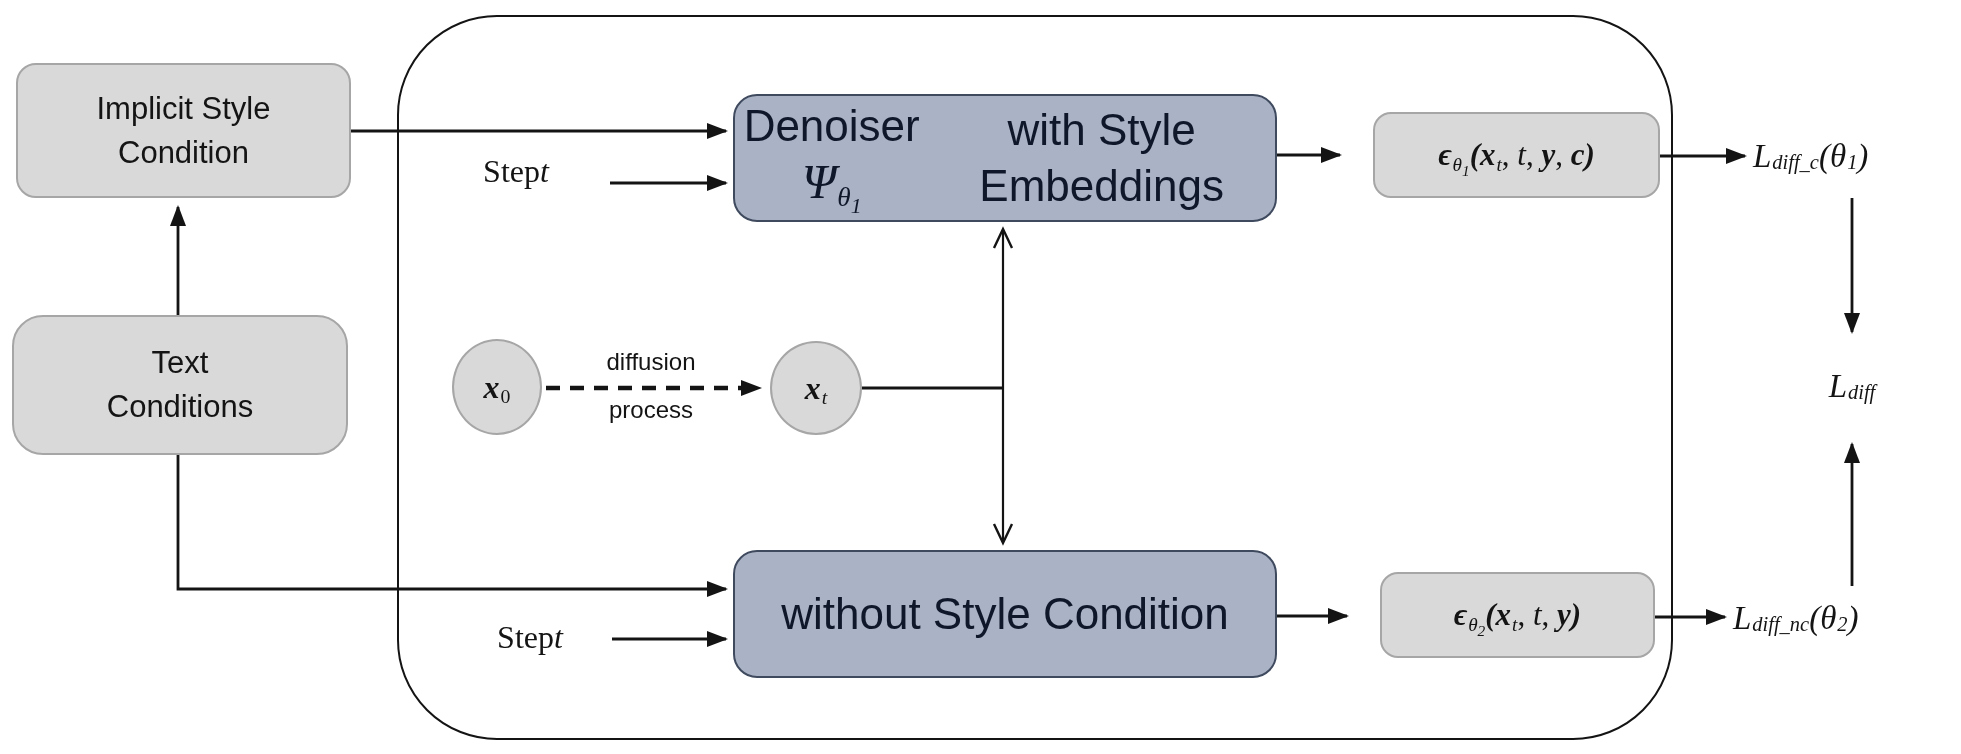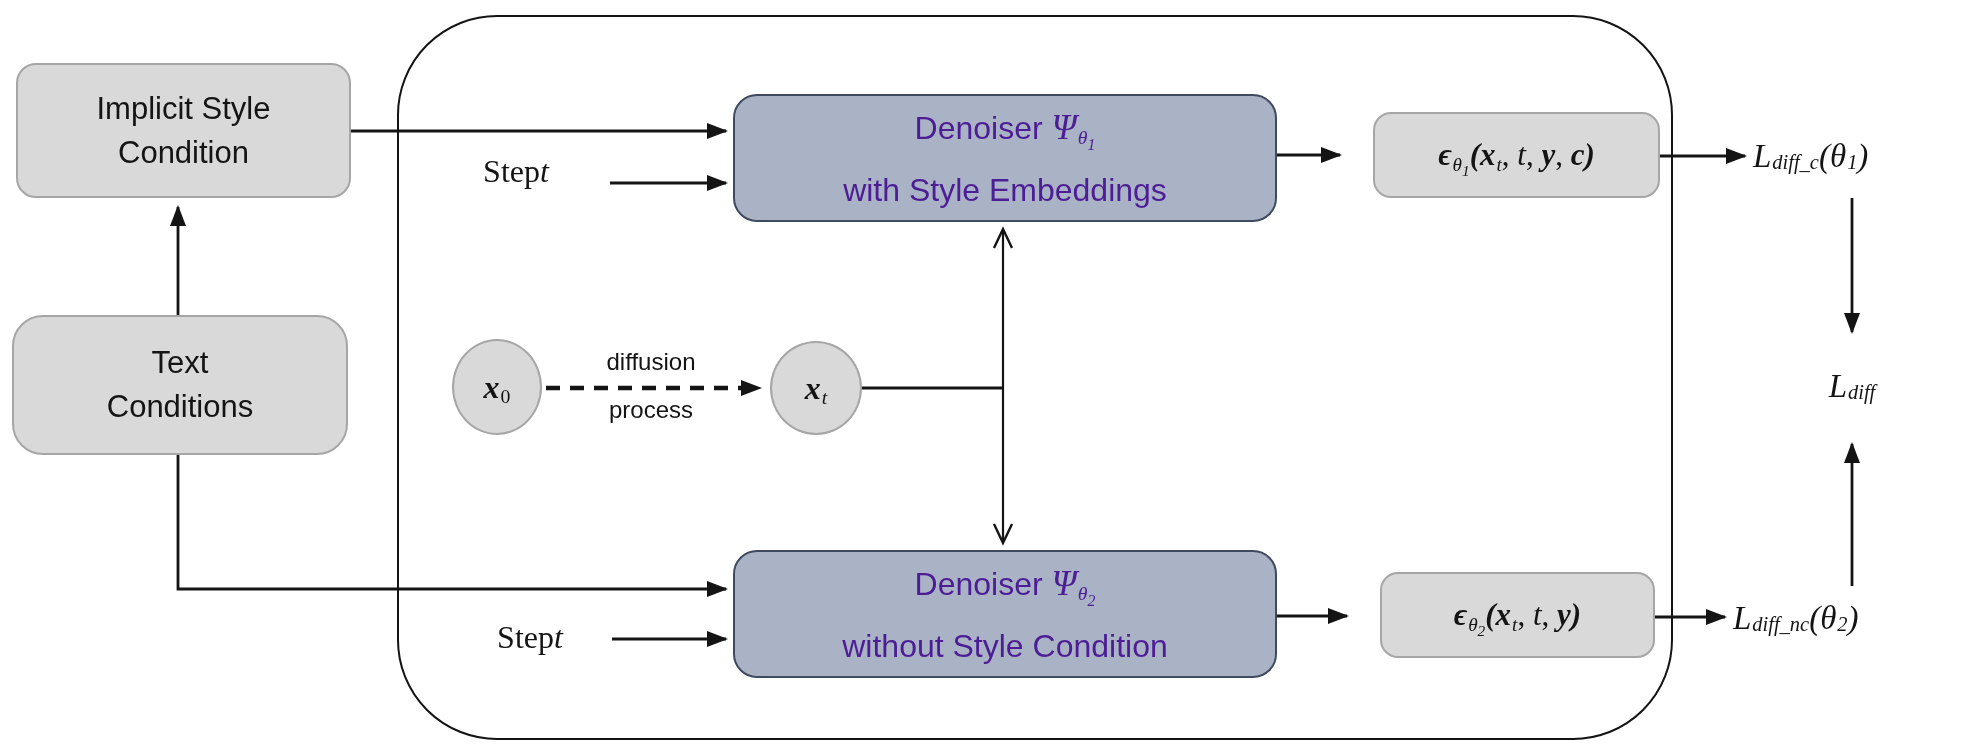--- a/index.html
+++ b/index.html
@@ -22,23 +22,23 @@
     border:2.2px solid var(--line);border-radius:100px;box-sizing:border-box;background:transparent;
   }
   .graybox{
     position:absolute;background:var(--gray-fill);border:2px solid var(--gray-border);
     border-radius:20px;box-sizing:border-box;display:flex;flex-direction:column;
     align-items:center;justify-content:center;text-align:center;
     font-size:31px;line-height:44px;color:var(--text);
   }
   .denoiser{
     position:absolute;background:var(--denoiser-fill);border:2.5px solid var(--denoiser-border);
-    border-radius:24px;box-sizing:border-box;display:flex;flex-direction:column;
+    border-radius:24px;box-sizing:border-box;display:flex;flex-direction:row;
     align-items:center;justify-content:center;text-align:center;
-    font-size:32px;line-height:56px;color:#4c1d95;
+    font-size:44px;line-height:56px;color:#0f172a;
   }
   .circle{
     position:absolute;background:var(--gray-fill);border:2px solid var(--gray-border);
     border-radius:50%;box-sizing:border-box;display:flex;align-items:center;justify-content:center;
   }
   .epsbox{
     position:absolute;background:var(--gray-fill);border:2px solid var(--gray-border);
     border-radius:18px;box-sizing:border-box;display:flex;align-items:center;justify-content:center;margin-left:28px;
   }
   .floatlabel{position:absolute;display:flex;align-items:center;}
@@ -102,23 +102,20 @@
   </div>
 
   <div class="denoiser" style="left:733px;top:94px;width:544px;height:128px;">
     <div>
       <span>Denoiser </span><span class="psi">Ψ</span><span class="m sb"><span>θ</span><span class="sb2">1</span></span>
     </div>
     <div>with Style Embeddings</div>
   </div>
 
   <div class="denoiser" style="left:733px;top:550px;width:544px;height:128px;">
-    <div>
-      <span>Denoiser </span><span class="psi">Ψ</span><span class="m sb"><span>θ</span><span class="sb2">2</span></span>
-    </div>
     <div>without Style Condition</div>
   </div>
 
   <div class="floatlabel center steplabel" style="left:436px;top:152px;width:160px;height:38px;justify-content:center;">
     <span class="mr">Step </span>
       <span class="m">t</span>
   </div>
   <div class="floatlabel center steplabel" style="left:450px;top:618px;width:160px;height:38px;justify-content:center;">
     <span class="mr">Step </span>
       <span class="m">t</span>

